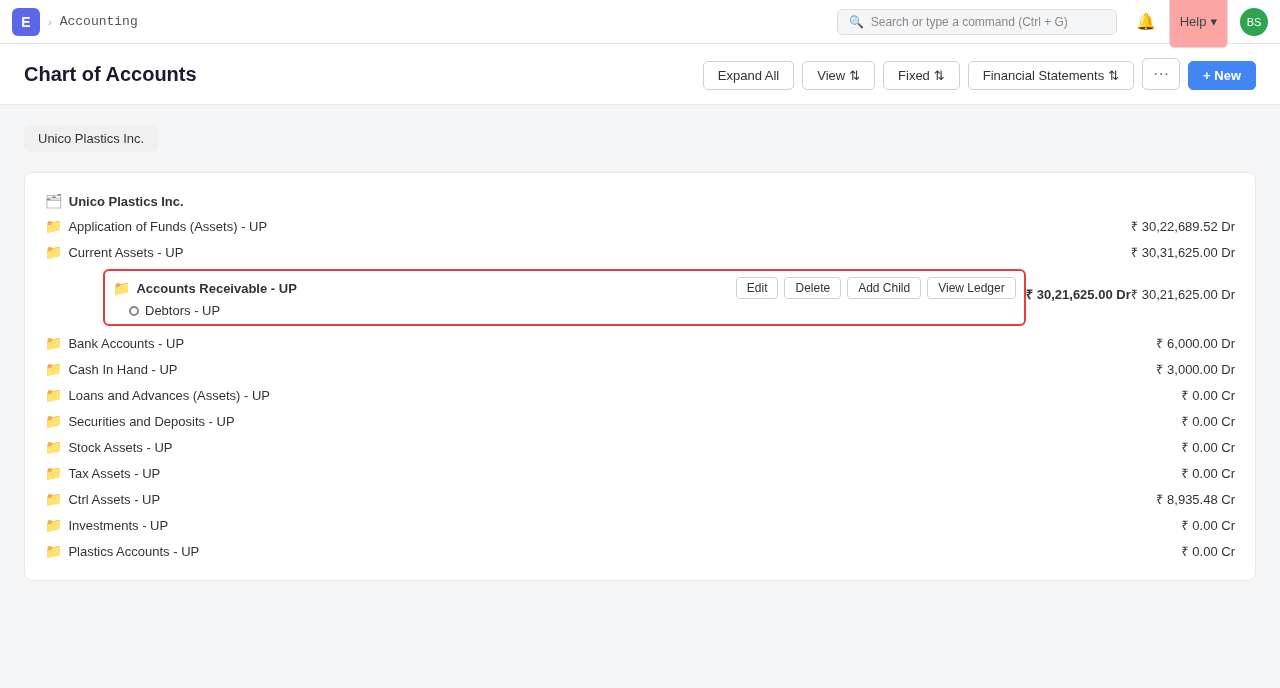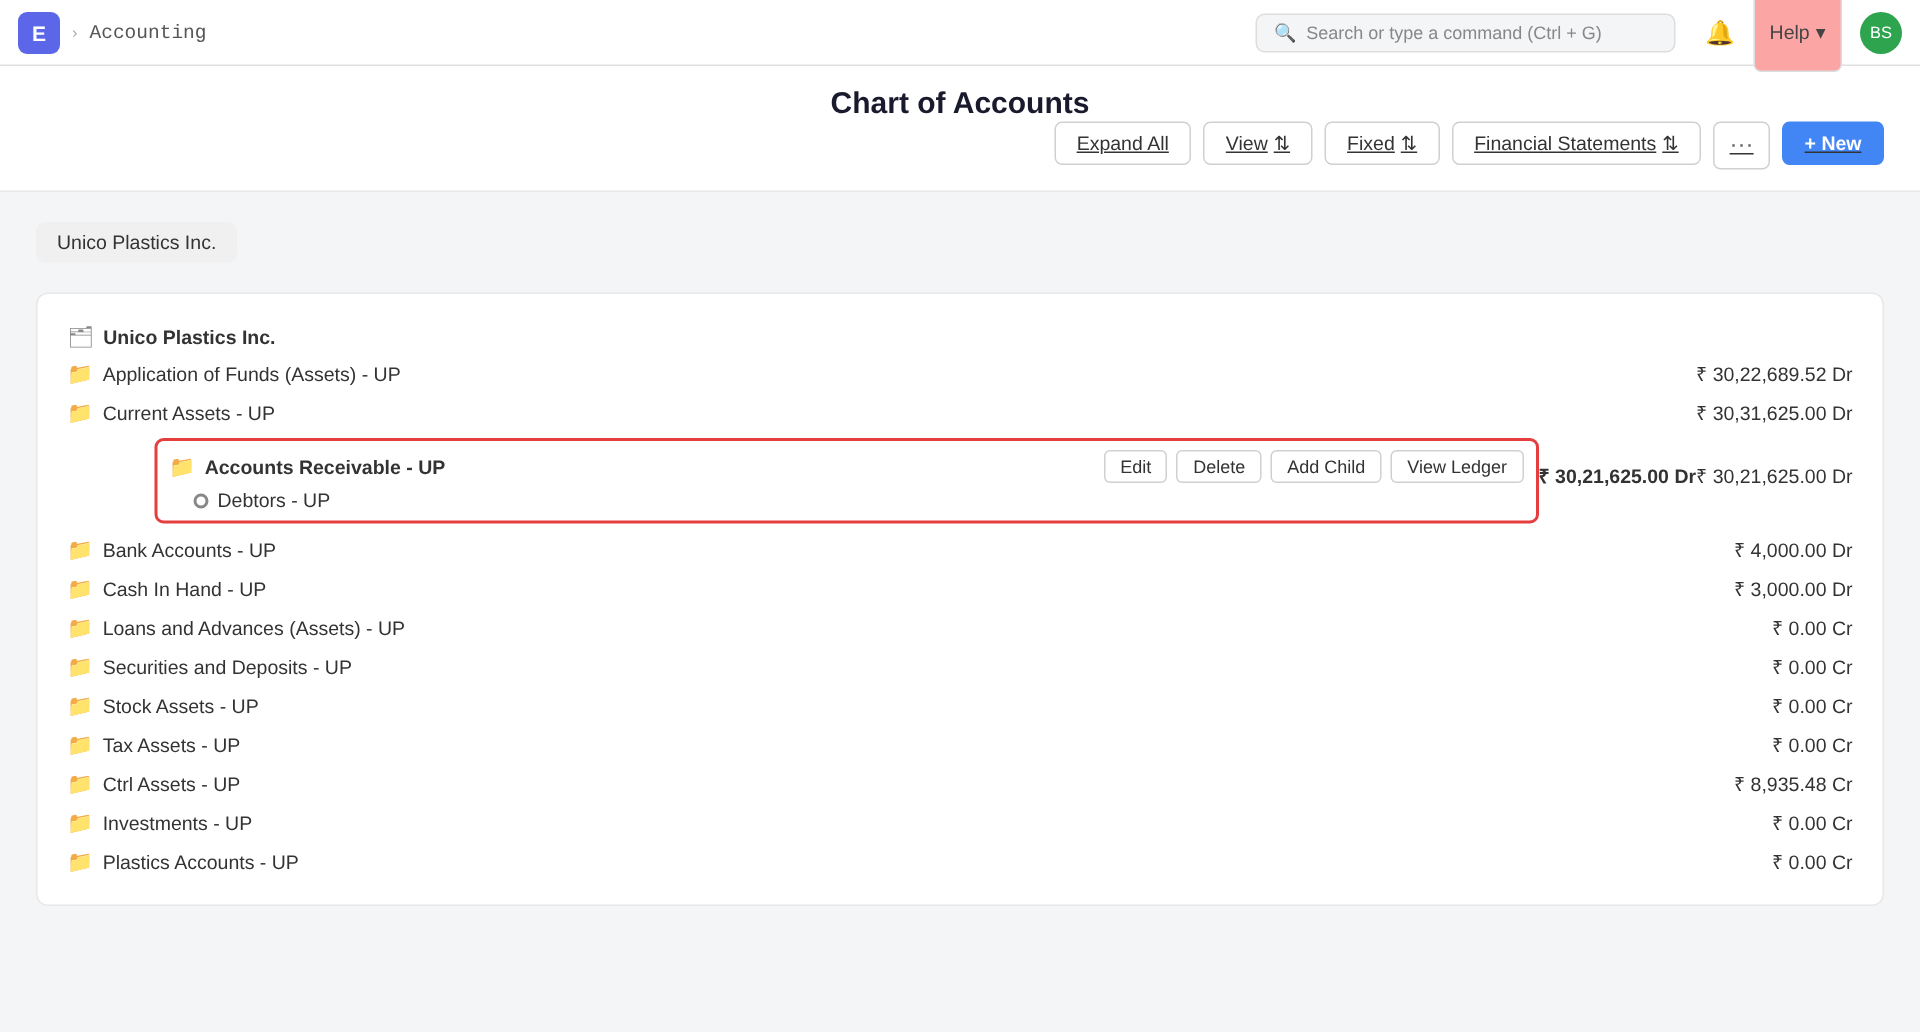--- a/index.html
+++ b/index.html
@@ -29,24 +29,23 @@
     }
     .avatar {
       width: 28px; height: 28px; background: #2ea44f; border-radius: 50%;
       display: flex; align-items: center; justify-content: center; color: #fff; font-weight: 400; font-size: 11px;
     }
 
     
     .page-header {
       display: flex; align-items: center; background: #fff; padding: 14px 24px;
       border-bottom: 1px solid #e8e8e8;
-      flex-direction: column;
     }
     .page-title { font-size: 20px; font-weight: 700; color: #1a1a2e; }
-    .page-actions { margin-left: auto; display: flex; align-items: flex-start; gap: 8px; text-decoration: underline; }
+    .page-actions { margin-left: auto; display: flex; align-items: flex-end; gap: 8px; }
     .btn {
       display: flex; align-items: center; gap: 4px; padding: 6px 14px;
       border: 1px solid #d0d0d0; border-radius: 5px; background: #fff;
       font-size: 13px; color: #333; cursor: pointer;
     }
     .btn-primary {
       background: #4285f4; color: #fff; border-color: #4285f4; font-weight: 600;
     }
     .btn-more { padding: 6px 10px; font-size: 16px; color: #666; }
 
@@ -195,21 +194,21 @@
         <span class="tree-node-value bold-value">₹ 30,21,625.00 Dr</span>
         <span class="tree-node-value" style="margin-top:10px;">₹ 30,21,625.00 Dr</span>
       </div>
     </div>
 
     <div class="tree-node indent-3 row-wrapper" style="display: flex; justify-content: space-between; align-items: center; width: 100%; padding: 4px 0px;">
       <div class="tree-node-label">
         <span class="folder-icon">📁</span>
         <span class="node-name">Bank Accounts - UP</span>
       </div>
-      <span class="tree-node-value">₹ 4,000.00 Dr</span>
+      <span class="tree-node-value">₹ 6,000.00 Dr</span>
     </div>
 
     <div class="tree-node indent-3 row-wrapper" style="display: flex; justify-content: space-between; align-items: center; width: 100%; padding: 4px 0px;">
       <div class="tree-node-label">
         <span class="folder-icon">📁</span>
         <span class="node-name">Cash In Hand - UP</span>
       </div>
       <span class="tree-node-value">₹ 3,000.00 Dr</span>
     </div>
 

